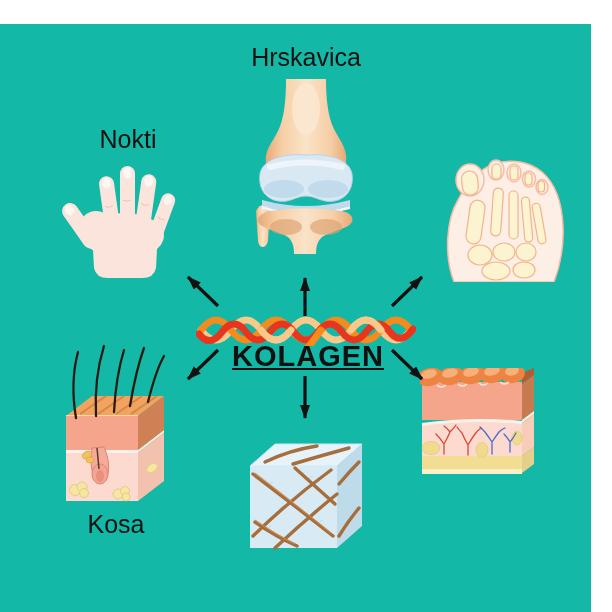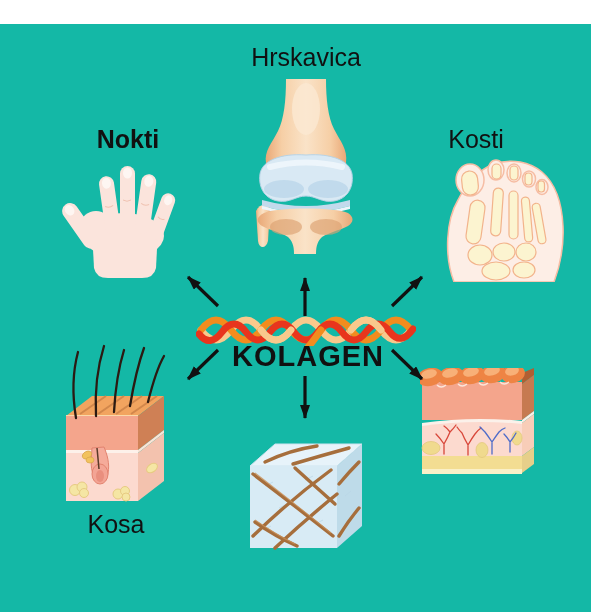--- a/index.html
+++ b/index.html
@@ -21,24 +21,23 @@
   .ill{position:absolute;z-index:1;}
   .arrows{position:absolute;z-index:3;}
   svg{display:block;}
 </style>
 </head>
 <body>
 
 <div class="stage">
 
   <div class="lbl" style="left:306px;top:20px;">Hrskavica</div>
-  <div class="lbl" style="left:128px;top:102px;font-weight:bold;">Nokti</div>
-  <div class="lbl" style="left:476px;top:102px;">Kosti</div>
+  <div class="lbl" style="left:128px;top:102px;">Nokti</div>
   <div class="lbl" style="left:116px;top:487px;text-align:right;">Kosa</div>
-  <div class="center-label" style="left:308px;top:316px;">KOLAGEN</div>
+  <div class="center-label" style="left:308px;top:316px;text-decoration:underline;">KOLAGEN</div>
 
   <svg class="ill" style="left:246px;top:55px;" width="120" height="175" viewBox="0 0 120 175">
     <defs>
       <linearGradient id="boneG" x1="0" y1="0" x2="1" y2="0">
         <stop offset="0" stop-color="#e9a877"></stop>
           <stop offset="0.2" stop-color="#f6cfa6"></stop>
         <stop offset="0.5" stop-color="#fae3c8"></stop>
           <stop offset="0.8" stop-color="#f6cfa6"></stop>
         <stop offset="1" stop-color="#e9a877"></stop>
       </linearGradient>

